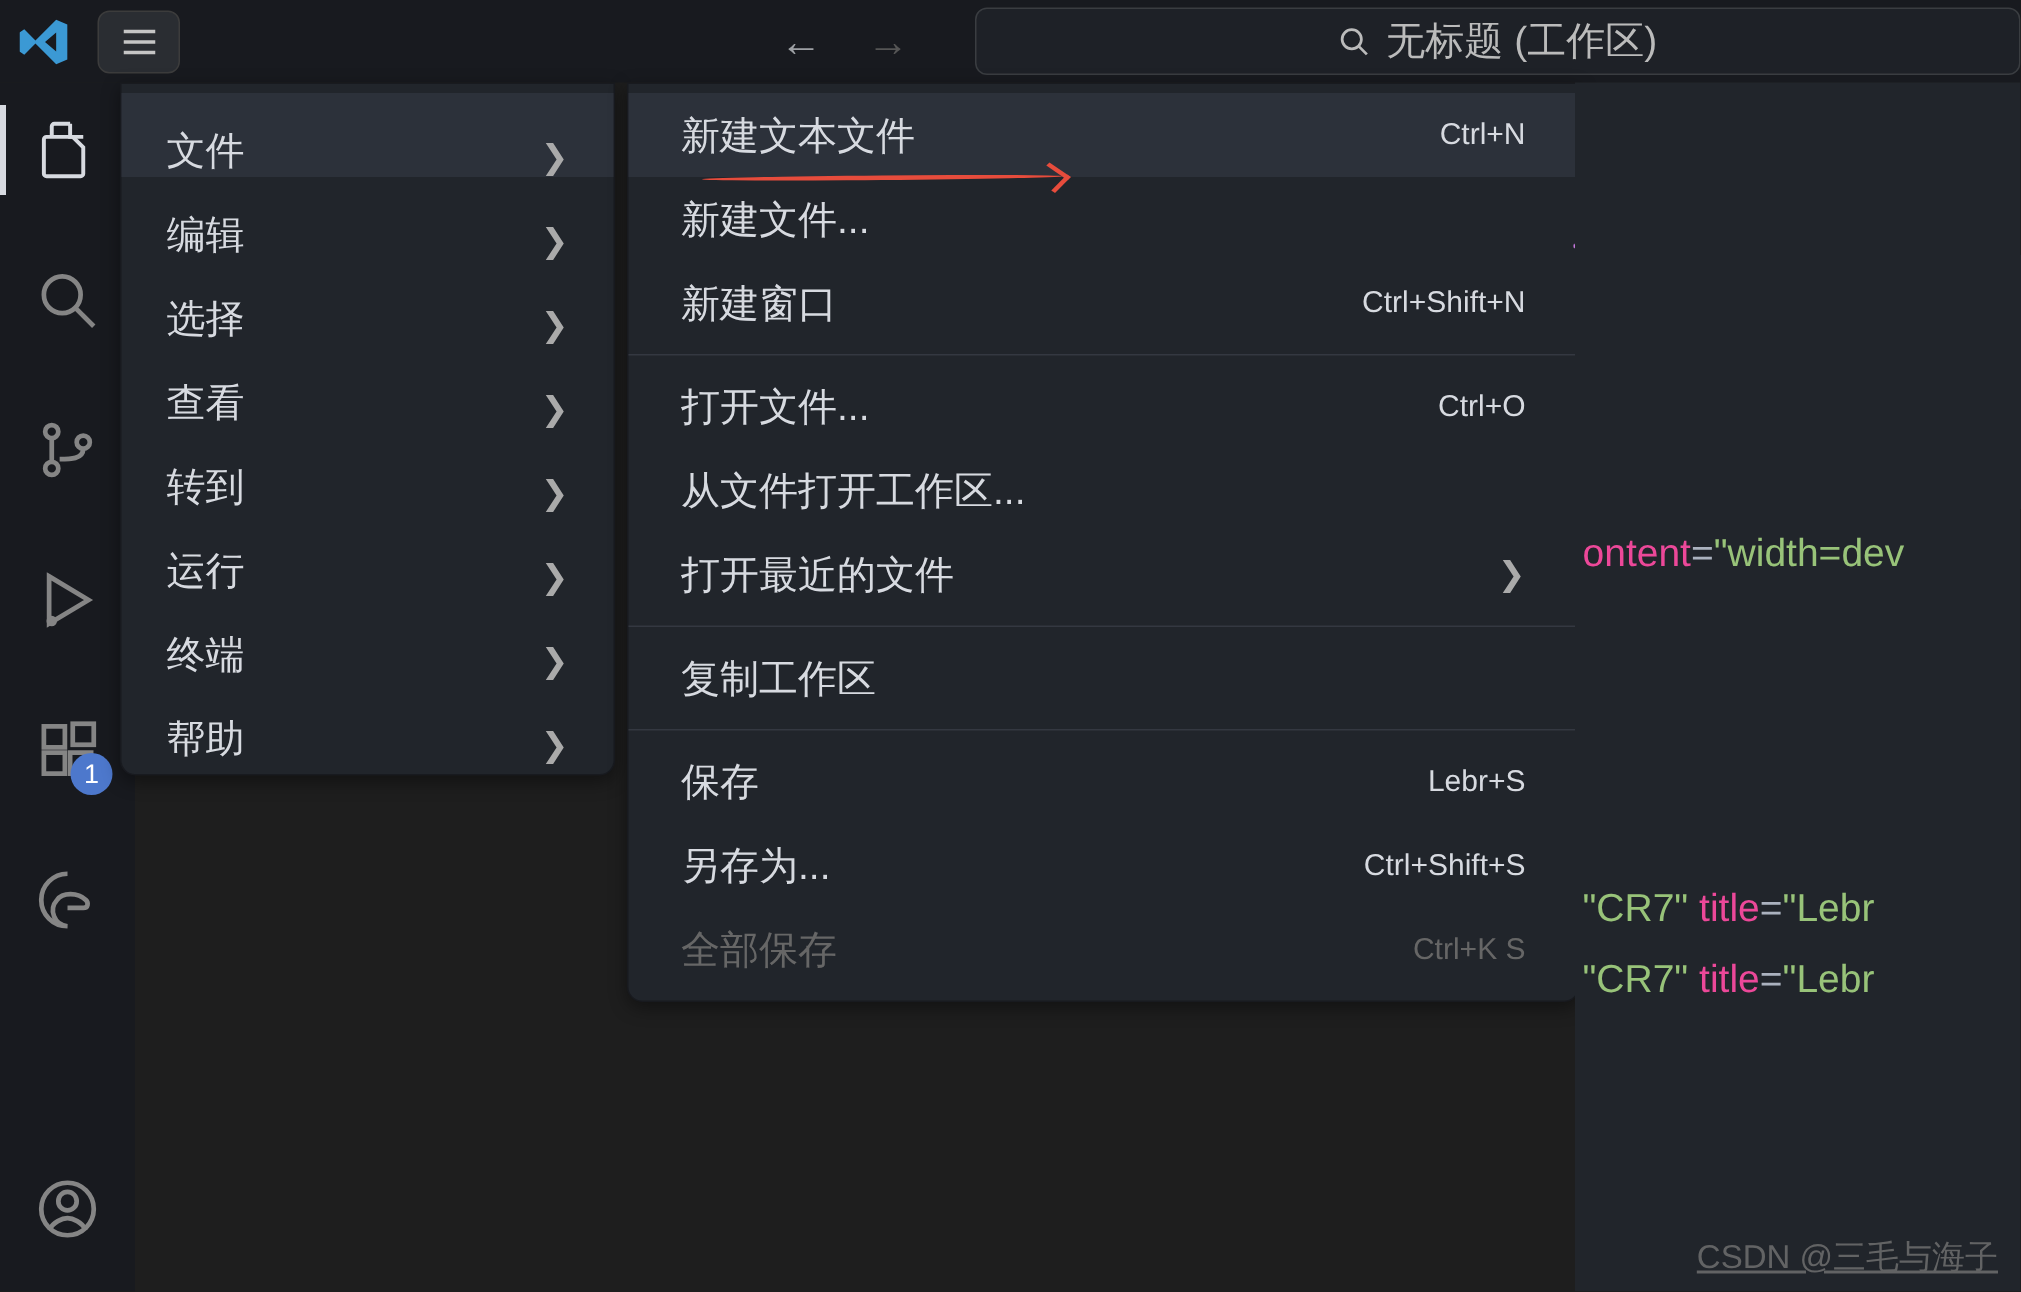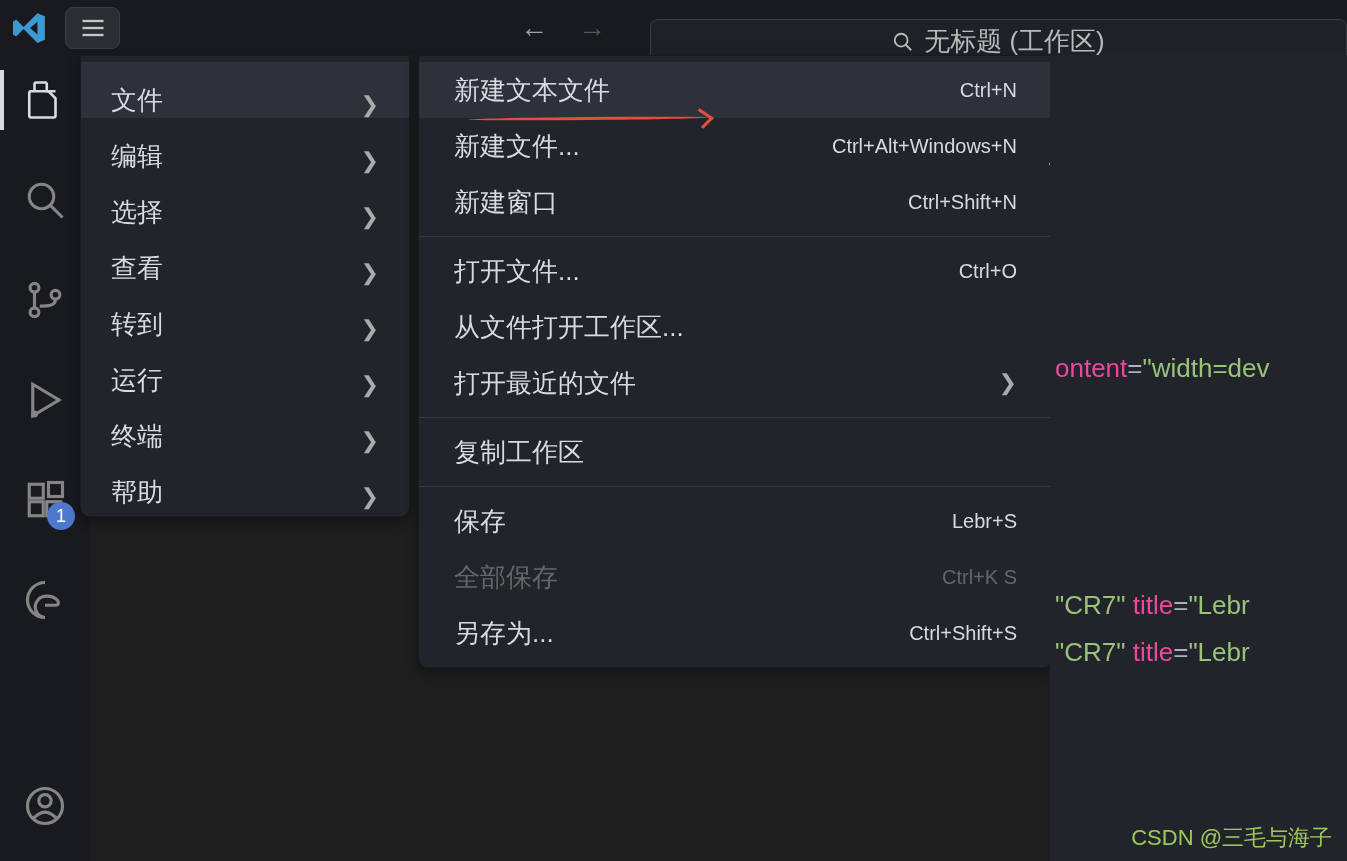--- a/index.html
+++ b/index.html
@@ -4,21 +4,21 @@
 <style>
   * { box-sizing: border-box; margin: 0; padding: 0; font-family: -apple-system, "Segoe UI", "Microsoft YaHei", sans-serif; }
   body { background: #1e1e1e; color: #cccccc; width: 1347px; height: 861px; overflow: hidden; position: relative; }
   
   .title-bar { height: 55px; background: #181a1f; display: flex; align-items: center; position: relative; }
   .vscode-logo { width: 60px; height: 55px; display:flex; align-items:center; justify-content:center;}
   .hamburger { width: 55px; height: 42px; margin-left: 5px; background: #2a2d32; border: 1px solid #3c3c3c; border-radius: 8px; display: flex; align-items:center; justify-content:center; }
   .hamburger svg { width: 28px; height: 28px; }
   .nav-arrows { position:absolute; left: 520px; display:flex; gap: 30px; font-size: 28px; color: #9da0a4; }
   .nav-arrows span:last-child { color: #555; }
-  .search-box { position:absolute; left: 650px; right: 0; height: 45px; top:5px; background: #1e2127; border: 1px solid #3a3d41; border-radius: 8px; display:flex; align-items:center; justify-content:center; gap:10px; color: #bbb; font-size: 26px; margin-top: 14px; }
+  .search-box { position:absolute; left: 650px; right: 0; height: 45px; top:5px; background: #1e2127; border: 1px solid #3a3d41; border-radius: 8px; display:flex; align-items:center; justify-content:center; gap:10px; color: #bbb; font-size: 26px; }
   .search-box svg { width: 22px; height:22px; }
 
   .activity-bar { position:absolute; left:0; top:55px; bottom:0; width: 90px; background: #181a1f; display:flex; flex-direction:column; align-items:center; padding-top: 20px; gap: 50px;}
   .activity-icon { width:50px; height:50px; display:flex; align-items:center; justify-content:center; color:#858585; position:relative;}
   .activity-icon.active { color:#d7dae0; }
   .activity-icon.active::before { content:''; position:absolute; left:-20px; top:-5px; bottom:-5px; width:4px; background:#d7dae0;}
   .badge { position:absolute; bottom:-5px; right:-5px; background:#4d78cc; color:#fff; border-radius:50%; width:28px; height:28px; font-size:18px; display:flex; align-items:center; justify-content:center; font-weight:500;}
   .activity-bottom { margin-top:auto; margin-bottom: 30px; }
 
   .main-menu { position:absolute; left: 80px; top: 55px; width: 330px; background: #21252b; border:1px solid #181a1f; border-radius: 0 0 10px 10px; box-shadow: 0 4px 12px rgba(0,0,0,0.4); padding: 6px 0;}
@@ -34,21 +34,21 @@
   .sub-menu-item.disabled .shortcut { color: #666; }
   .separator { height:1px; background: #343841; margin: 6px 0;}
   .underline-mark { position:absolute; left: 468px; top: 117px; width: 240px; height: 3px; background: #e74c3c; border-radius:50%; transform: rotate(-0.5deg);}
   .underline-mark::after { content:''; position:absolute; right:-1px; top:-6px; width:12px; height: 14px; border-right: 3px solid #e74c3c; border-bottom: 3px solid #e74c3c; transform: rotate(-45deg) skew(10deg);}
 
   .editor-bg { position:absolute; left: 1050px; top: 55px; right:0; bottom:0; background: #21252b; font-family: Consolas, monospace; font-size: 26px; color: #abb2bf; padding-top: 100px;}
   .editor-line { white-space: pre; line-height: 1.8; padding-left: 5px;}
   .kw { color:#abb2bf;} .attr{color:#ec4899;} .str{color:#98c379;}
   .breadcrumb-body { position:absolute; left: 1046px; top: 148px; display:flex; align-items:center; gap:8px; font-size: 26px; color:#abb2bf;}
 
-  .watermark { position:absolute; right: 15px; bottom: 8px; color: #bef264; font-size: 22px; opacity:0.8;}
+  .watermark { position:absolute; right: 15px; bottom: 8px; color: #737373; font-size: 22px; opacity:0.8;text-decoration:underline;}
 </style>
 </head>
 <body>
 
 <div class="title-bar">
   <div class="vscode-logo">
     <svg width="34" height="34" viewBox="0 0 32 32">
         <path fill="#3b99d4" d="M23 2l7 3v22l-7 3-13-13L3 24l-3-2V10l3-2 7 7L23 2zm0 8l-7 6 7 6V10z"></path>
       </svg>
   </div>
@@ -160,21 +160,20 @@
     </div>
 </div>
 
 <div class="sub-menu">
   <div class="sub-menu-item highlighted">
       <span>新建文本文件</span>
       <span class="shortcut">Ctrl+N</span>
     </div>
   <div class="sub-menu-item">
       <span>新建文件...</span>
-      <span class="shortcut">Ctrl+Alt+Windows+N</span>
     </div>
   <div class="sub-menu-item">
       <span>新建窗口</span>
       <span class="shortcut">Ctrl+Shift+N</span>
     </div>
   <div class="separator"></div>
   <div class="sub-menu-item">
       <span>打开文件...</span>
       <span class="shortcut">Ctrl+O</span>
     </div>
@@ -188,28 +187,28 @@
     </div>
   <div class="separator"></div>
   <div class="sub-menu-item">
       <span>复制工作区</span>
       <span></span>
     </div>
   <div class="separator"></div>
   <div class="sub-menu-item">
       <span>保存</span>
       <span class="shortcut">Lebr+S</span>
+    </div>
+  <div class="sub-menu-item">
+      <span>另存为...</span>
+      <span class="shortcut">Ctrl+Shift+S</span>
     </div>
   <div class="sub-menu-item disabled">
       <span>全部保存</span>
       <span class="shortcut">Ctrl+K S</span>
-    </div>
-  <div class="sub-menu-item">
-      <span>另存为...</span>
-      <span class="shortcut">Ctrl+Shift+S</span>
     </div>
 </div>
 
 <div class="underline-mark"></div>
 
 <div class="breadcrumb-body">
   <svg width="24" height="24" viewBox="0 0 24 24">
       <path fill="none" stroke="#c678dd" stroke-width="2" d="M8 4c-2 0-3 1-3 3v3c0 1-1 2-2 2 1 0 2 1 2 2v3c0 2 1 3 3 3M16 4c2 0 3 1 3 3v3c0 1 1 2 2 2-1 0-2 1-2 2v3c0 2-1 3-3 3"></path>
     </svg>
   <span>body</span>

